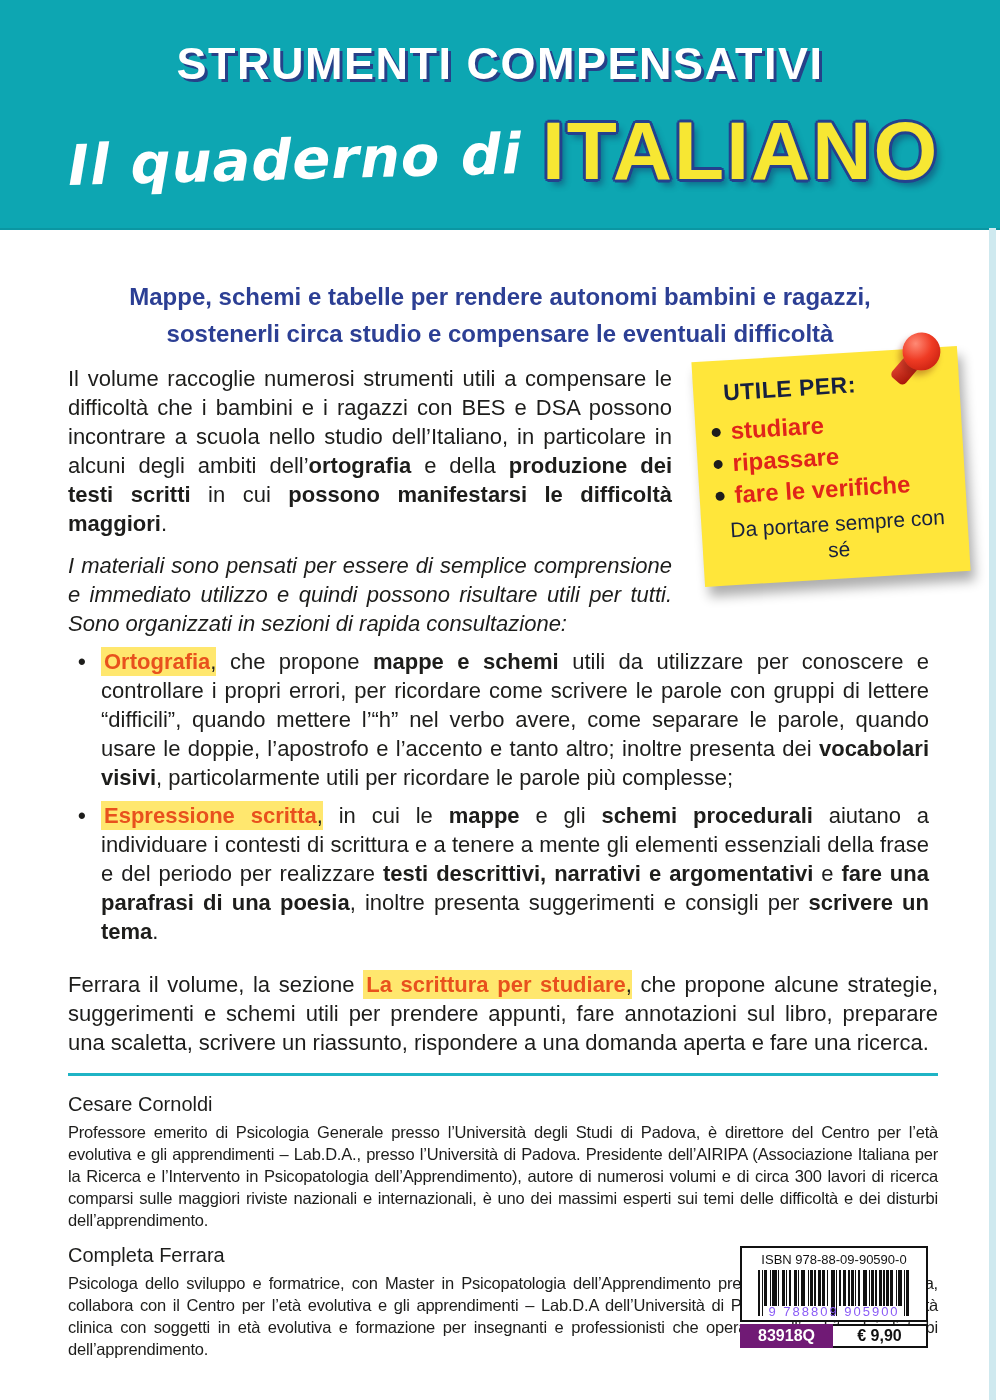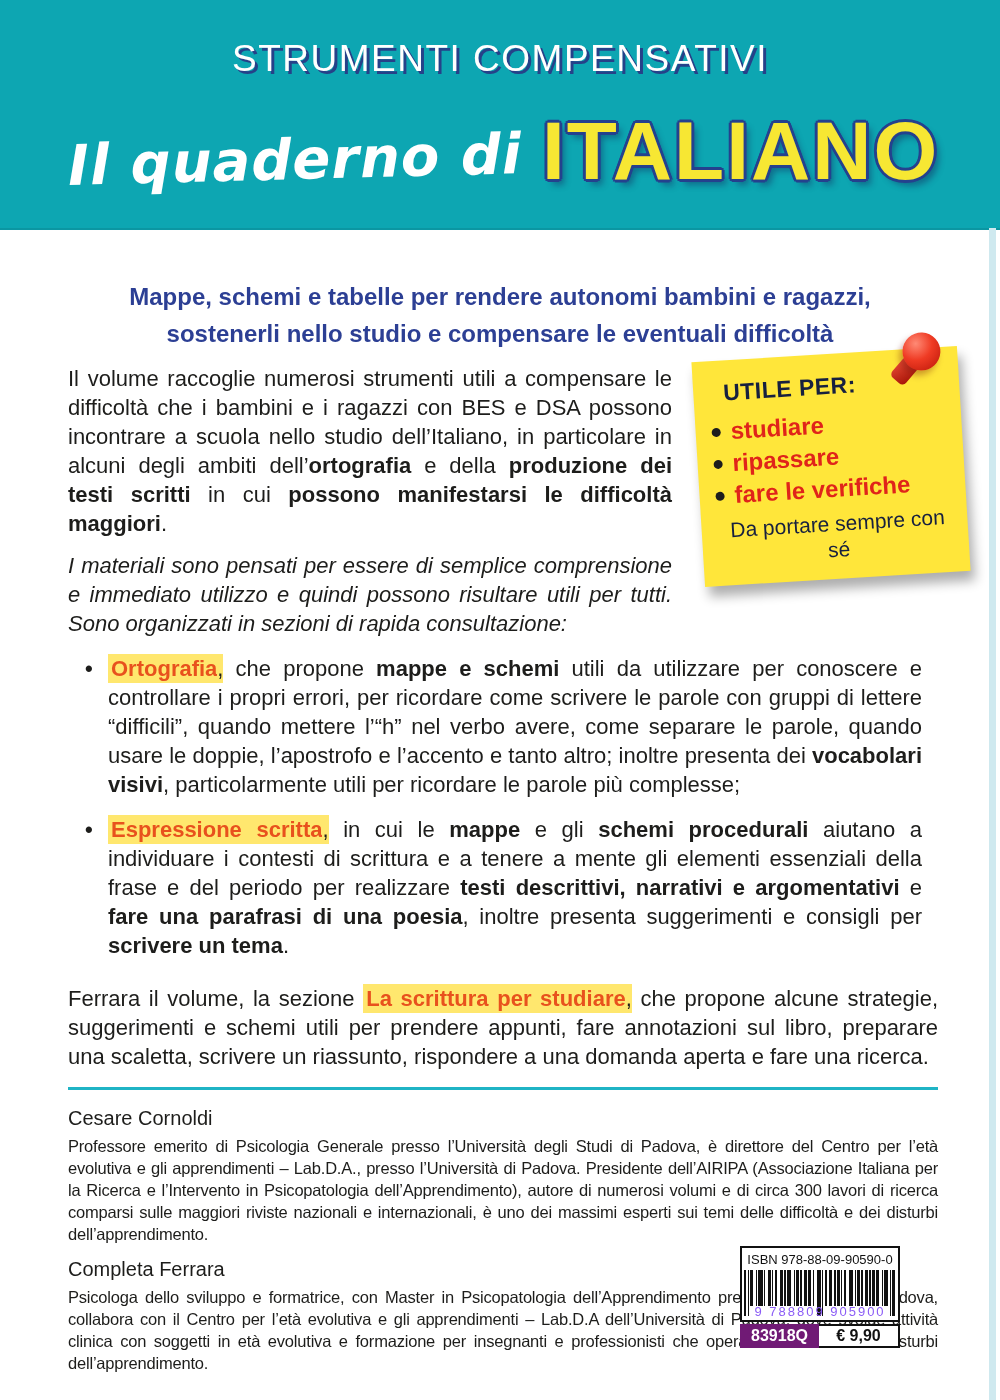--- a/index.html
+++ b/index.html
@@ -15,22 +15,22 @@
   
   .header{
     height:228px;
     background:var(--teal,#0da6b2);
     position:relative;
     border-bottom:2px solid #0b96a2;
   }
   .series{
     text-align:center;
     padding-top:38px;
-    font-size:37px;
-    font-weight:normal;
+    font-size:45px;
+    font-weight:bold;
     letter-spacing:1.5px;
     color:#ffffff;
     text-shadow:3px 3px 0 #264189;
   }
   .title-row{
     position:absolute;
     left:68px;top:104px;
     white-space:nowrap;
     display:flex;align-items:baseline;gap:20px;
   }
@@ -68,21 +68,21 @@
   .content{
     margin-top:12px;
     padding:0 62px 0 68px;
     font-size:22px;
     line-height:29px;
     text-align:justify;
   }
   .para{margin:0;}
   .para.p2{margin-top:13px;font-style:italic;}
   .features{list-style:none;margin:6px 0 0;padding:0;}
-  .features li{position:relative;padding-left:24px;margin:16px;}
+  .features li{position:relative;padding-left:24px;margin:9px;}
   .features li + li{margin-top:9px;}
   .features li::before{
     content:"\2022";
     position:absolute;left:1px;top:0;
     font-weight:bold;
   }
   .closing{margin-top:24px;}
   .seg-b{font-weight:bold;}
   .seg-h{background:var(--highlight,#ffe76e);padding:2px 0;}
   .seg-o{
@@ -142,21 +142,21 @@
   .author-name{font-size:20px;font-weight:normal;margin:0 0 2px;}
   .author-bio{
     margin:0;
     font-size:16.5px;
     line-height:22px;
     letter-spacing:-0.2px;
     text-align:justify;
   }
   .author + .author{margin-top:10px;}
   
-  .barcode-label{position:absolute;left:740px;top:1246px;width:160px;}
+  .barcode-label{position:absolute;left:740px;top:1246px;width:188px;}
   .isbn-box{
     border:2px solid #111;background:#fff;
     padding:4px 2px 0;
   }
   .isbn-text{display:block;text-align:center;font-size:13px;color:#111;margin-bottom:3px;letter-spacing:0;}
   .bars{display:flex;align-items:flex-start;justify-content:center;height:46px;}
   .bar{background:#111;height:36px;flex:none;}
   .bar.tall{height:46px;}
   .ean{display:block;text-align:center;font-size:13px;letter-spacing:2px;margin-top:-12px;padding-bottom:1px;color:#8b5cf6;}
   .bottom-row{display:flex;margin-top:2px;height:24px;}
@@ -179,21 +179,21 @@
   <header class="header">
     <div class="series">STRUMENTI COMPENSATIVI</div>
     <div class="title-row">
       <span class="script">Il quaderno di</span>
       <span class="subject">ITALIANO</span>
     </div>
   </header>
 
   <div class="subtitle">
     <div>Mappe, schemi e tabelle per rendere autonomi bambini e ragazzi,</div>
-    <div>sostenerli nello studio e compensare le eventuali difficoltà</div>
+    <div>sostenerli circa studio e compensare le eventuali difficoltà</div>
   </div>
 
   <main class="content">
 
     <aside class="sticky">
       <div class="pin">
         <span class="pin-stem"></span>
         <span class="pin-head"></span>
       </div>
       <div class="sticky-title">UTILE PER:</div>

